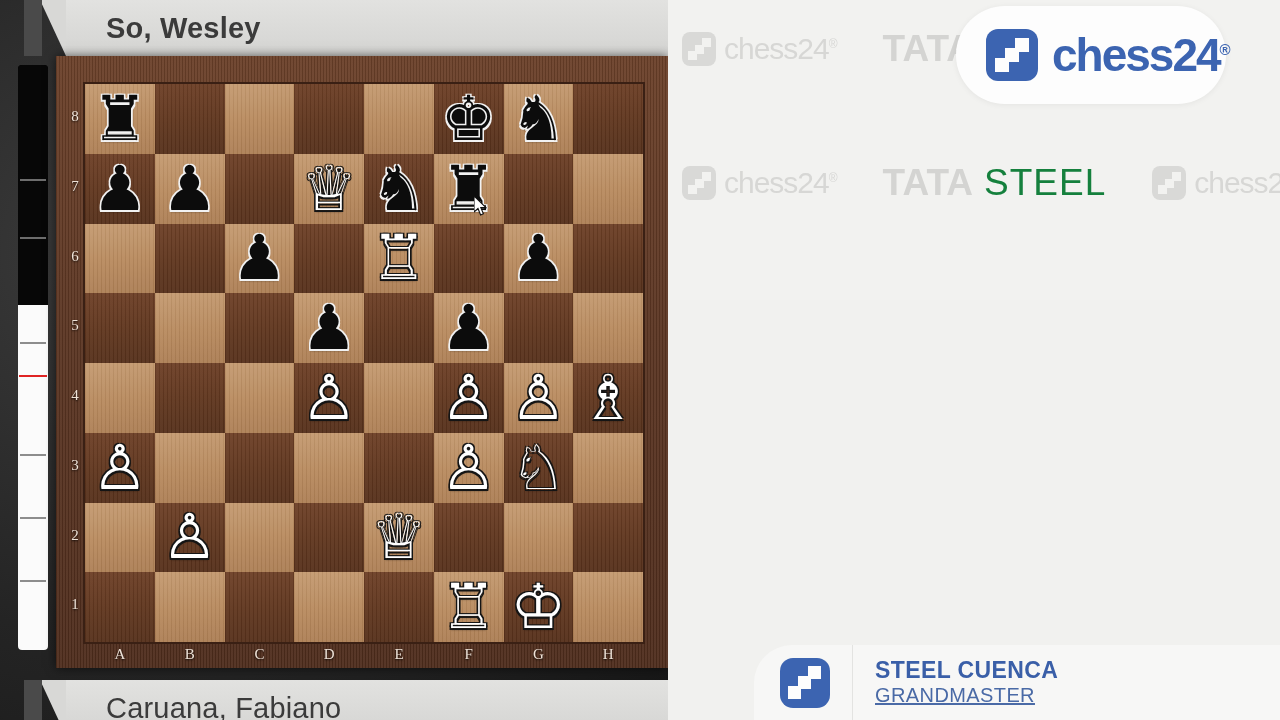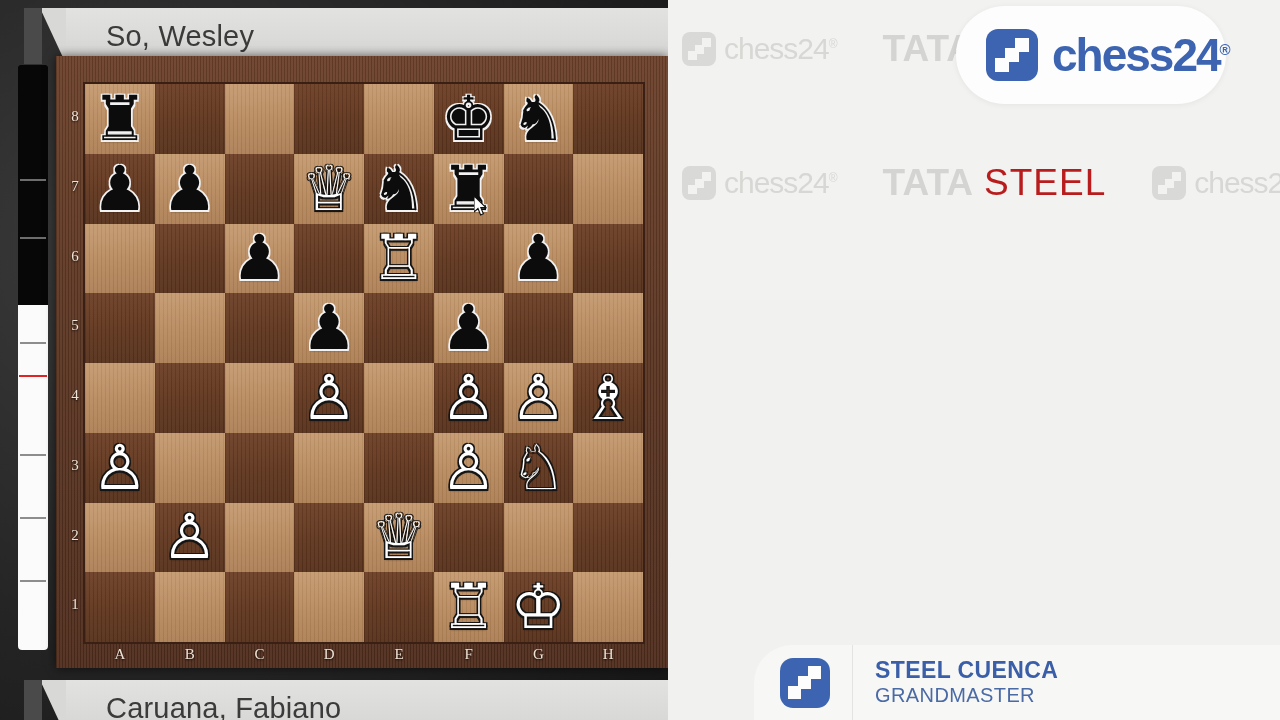--- a/index.html
+++ b/index.html
@@ -41,21 +41,21 @@
   }
   .nameplate::before{
     content:""; position:absolute; left:-26px; top:0;
     border-style:solid; border-width:0 26px 56px 0;
     border-color:transparent #d8d8d6 transparent transparent;
   }
   .nameplate::after{
     content:""; position:absolute; left:-42px; top:0;
     width:18px; height:56px; background:#4a4a4a;
   }
-  #nameplate-top{ top:8px; width:602px; }
+  #nameplate-top{ top:0; width:602px;font-weight:bold; }
   #nameplate-bottom{ top:680px; width:602px; }
 
   
   #board-frame{
     position:absolute; left:56px; top:56px; width:612px; height:612px;
     background:
       repeating-linear-gradient(90deg,
         rgba(0,0,0,0.10) 0px, rgba(0,0,0,0.10) 1px,
         rgba(255,255,255,0.05) 1px, rgba(255,255,255,0.05) 3px),
       linear-gradient(180deg,#6b4029 0%,#5b3522 45%,#4e2c1c 100%);
@@ -134,21 +134,21 @@
     position:relative; flex:none;
   }
   .sp-mark i{ position:absolute; background:#f2f2f0; display:block; }
   .sp-mark i:nth-child(1){ left:6px;  top:19px; width:9px; height:9px; }
   .sp-mark i:nth-child(2){ left:13px; top:13px; width:9px; height:9px; }
   .sp-mark i:nth-child(3){ left:20px; top:6px;  width:9px; height:9px; }
   .sp-word{ color:#d7d7d5; font-size:30px; letter-spacing:-1px; }
   .sp-word sup{ font-size:12px; vertical-align:super; }
   .sp-tata{ display:flex; align-items:baseline; gap:11px; }
   .sp-tata b{ color:#d4d4d2; font-size:37px; font-weight:bold; letter-spacing:0px; }
-  .sp-tata span{ color:#b91c1c; font-size:37px; font-weight:400; letter-spacing:1px; }
+  .sp-tata span{ color:#15803d; font-size:37px; font-weight:400; letter-spacing:1px; }
 
   
   #chess24-badge{
     position:absolute; left:956px; top:6px; width:270px; height:98px;
     background:#fdfdfd; border-radius:49px;
     display:flex; align-items:center; padding-left:30px; gap:14px;
     box-shadow:0 1px 6px rgba(0,0,0,0.06);
     z-index:5;
   }
   .logo-mark{
@@ -169,21 +169,21 @@
     display:flex; align-items:center; padding-left:26px; gap:22px;
     z-index:6;
   }
   #commentator-banner .logo-mark{ width:50px; height:50px; border-radius:13px; }
   #commentator-banner .logo-mark i:nth-child(1){ left:8px;  top:28px; width:13px; height:13px; }
   #commentator-banner .logo-mark i:nth-child(2){ left:18px; top:18px; width:13px; height:13px; }
   #commentator-banner .logo-mark i:nth-child(3){ left:28px; top:8px;  width:13px; height:13px; }
   .banner-divider{ width:1px; height:75px; background:#e3e3e1; }
   .banner-text{ display:flex; flex-direction:column; justify-content:center; line-height:1.12; }
   .banner-name{ color:#3a5fa8; font-size:23px; font-weight:bold; letter-spacing:.4px; }
-  .banner-title{ color:#4a6aa6; font-size:20px; letter-spacing:.4px; }
+  .banner-title{ color:#4a6aa6; font-size:20px; letter-spacing:.4px;text-decoration:underline; }
 </style>
 </head>
 <body>
 
 <div id="root">
 
   <div id="left-panel">
 
     <div id="eval-bar">
       <div id="eval-black" style="height: 239.85px;"></div>

